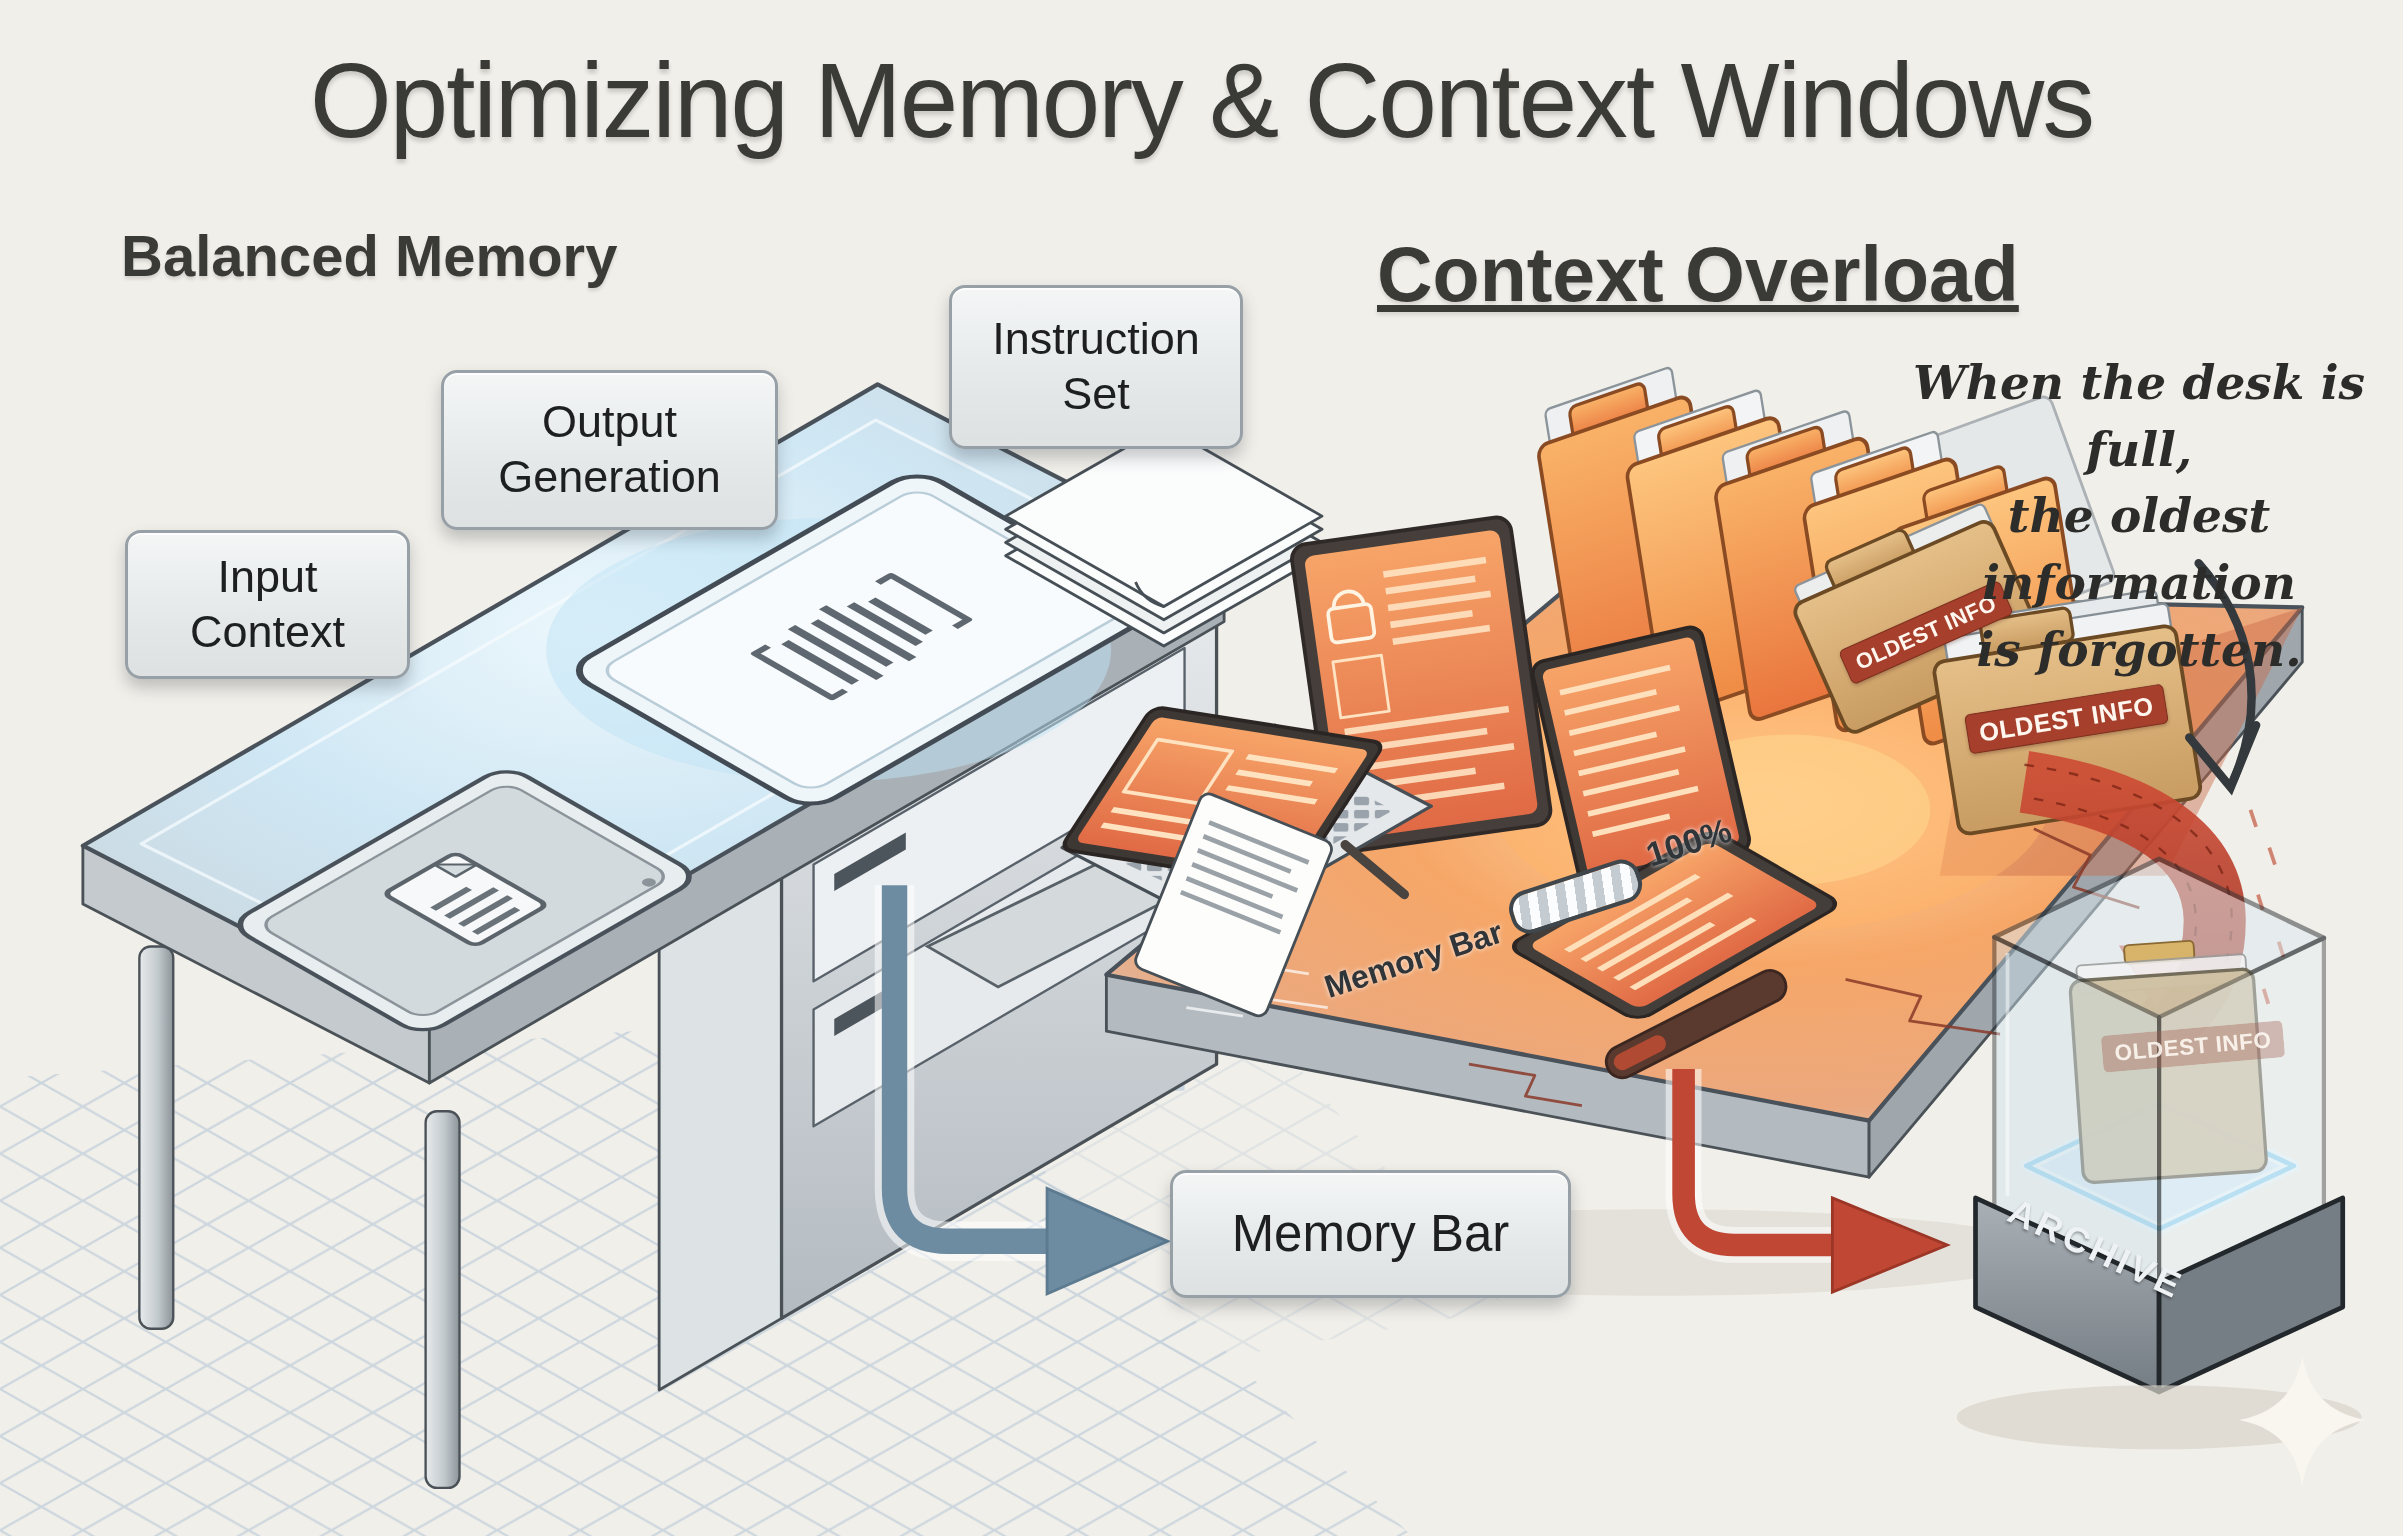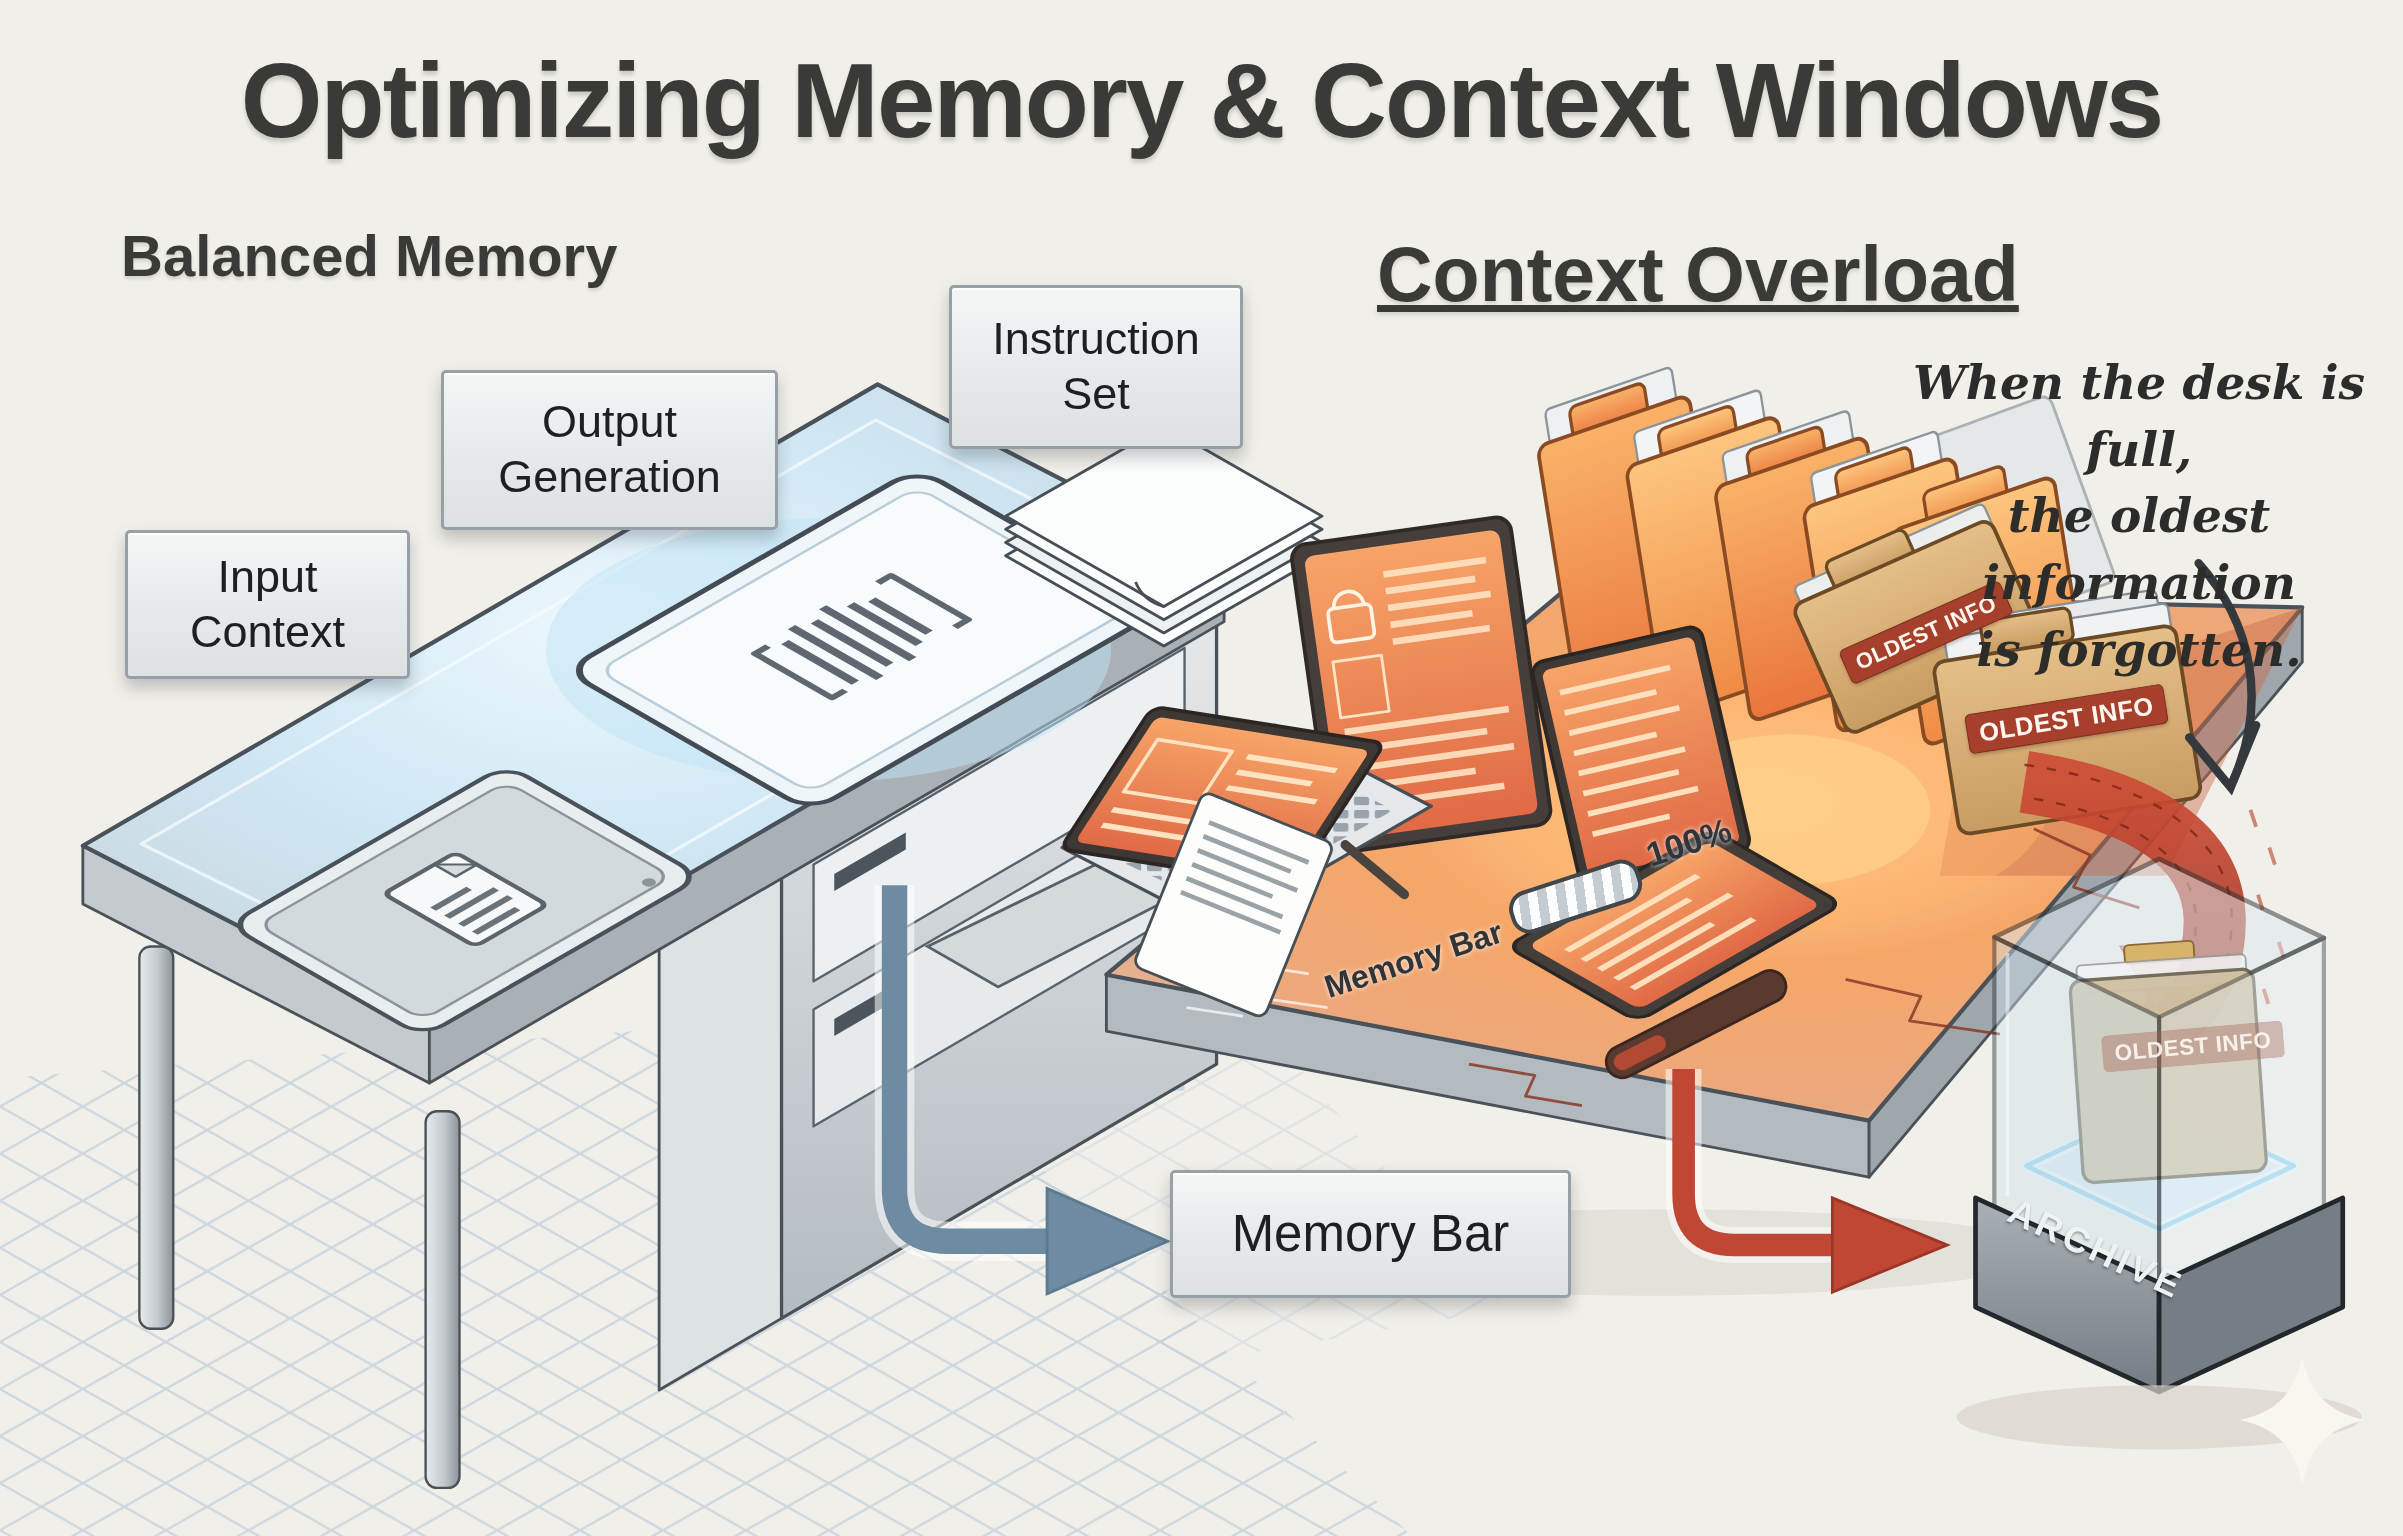--- a/index.html
+++ b/index.html
@@ -1,26 +1,26 @@
 <!DOCTYPE html>
 <html style="font-size:15px"><head>
 <meta charset="utf-8">
 <style>
   html,body{margin:0;padding:0;}
   body{width:2403px;height:1537px;overflow:hidden;background:#f1efe9;
        font-family:"Liberation Sans",sans-serif;position:relative;}
   .stage{position:absolute;left:0;top:0;width:2403px;height:1537px;}
   .abs{position:absolute;}
-  .title{left:0;right:0;top:41px;text-align:center;font-size:105px;font-weight:bold;
+  .title{left:0;right:0;top:41px;text-align:center;font-size:105px;font-weight:normal;
          color:#3a3a37;letter-spacing:-1.9px;text-shadow:0 3.8px 4.7px rgba(0,0,0,.16);}
   .heading{font-weight:bold;color:#3a3a37;text-shadow:0 2.8px 3.8px rgba(0,0,0,.12);}
   .h-left{left:121px;top:222px;font-size:58px;}
   .h-right{left:1377px;top:230px;font-size:77px;text-decoration:underline;}
   .callout{background:linear-gradient(180deg,#f4f6f6 0%,#e4e8e9 60%,#dde1e2 100%);
-           border:3.8px solid #97a0a6;border-radius:5px;color:#1d1f20;
+           border:3.8px solid #97a0a6;border-radius:16px;color:#1d1f20;
            box-shadow:0 8.5px 15px rgba(60,70,80,.28), inset 0 1.9px 0 rgba(255,255,255,.85);
            display:flex;align-items:center;justify-content:center;text-align:center;}
   .callout span{white-space:pre-line;line-height:1.22;}
   .note{left:1863px;top:350px;width:552px;text-align:center;
         font-family:"DejaVu Serif",serif;font-style:italic;font-weight:bold;
         font-size:47px;line-height:1.42;color:#2c2c2a;white-space:pre-line;}
   .meter{left:1322px;top:955px;display:flex;align-items:center;gap:13px;
          transform:rotate(-18deg);transform-origin:left center;}
   .m-label{font-size:32px;font-weight:bold;color:#2f3539;transform:translateY(11.3px);
            text-shadow:0 0 5.6px rgba(255,255,255,.9);}

